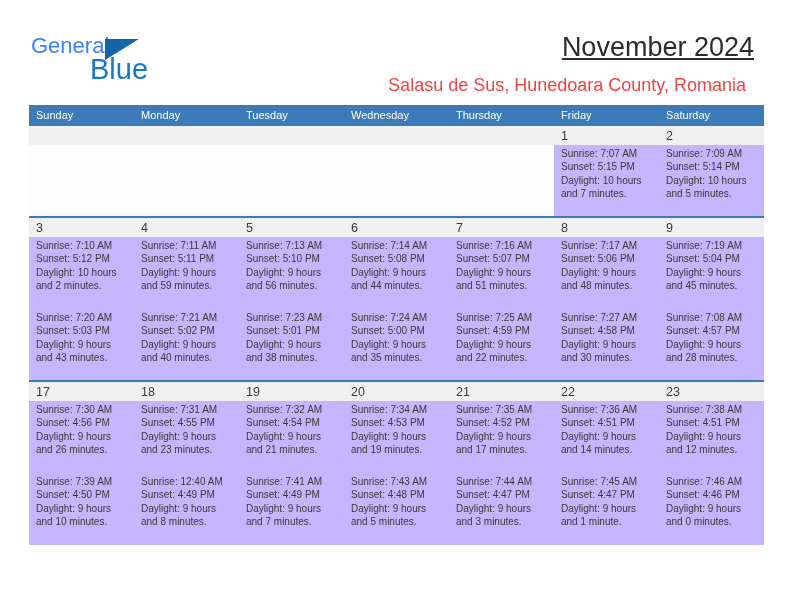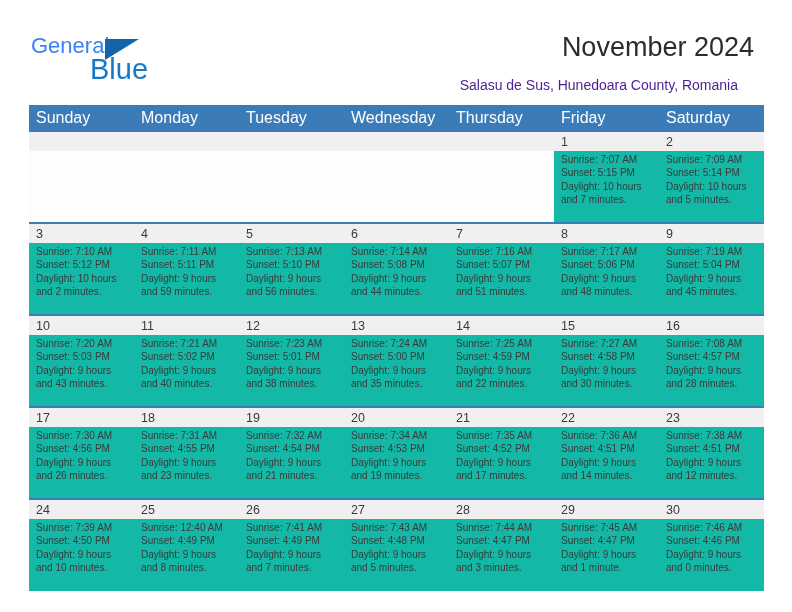--- a/index.html
+++ b/index.html
@@ -70,67 +70,68 @@
     top: 30px;
     text-align: right;
   }
   .month-title {
     font-size: 27px;
     color: #2b2b2b;
     line-height: 34px;
     white-space: nowrap;
     font-weight: normal;
     margin: 0;
+    text-decoration: underline;
   }
   .location {
-    font-size: 14px;
-    color: #4c1d95;
+    font-size: 18px;
+    color: #ef4444;
     line-height: 20px;
     white-space: nowrap;
-    margin: 16px;
+    margin: 8px;
     margin-top: 11px;
   }
 
   
   .calendar {
     position: absolute;
     left: 29px;
     top: 105px;
     width: 735px;
   }
   .cal-table {
     width: 735px;
     border-collapse: collapse;
     table-layout: fixed;
   }
   .cal-table th {
     background: #3b7cb8;
     color: #ffffff;
-    font-size: 16px;
+    font-size: 11px;
     font-weight: normal;
     text-align: left;
     padding: 4px 0 5px 7px;
     height: 18px;
     box-sizing: border-box;
   }
   .daynum-row td {
     background: #f0f0f0;
     font-size: 12.5px;
     color: #3a3a3a;
     padding: 3px 0 2px 7px;
     height: 18px;
     box-sizing: border-box;
     vertical-align: top;
     border-top: 2px solid #3b7cb8;
   }
   .daynum-row.first td {
     border-top: none;
   }
   .info-row td {
-    background: #14b8a6;
+    background: #c4b5fd;
     font-size: 10px;
     color: #3a3a3a;
     padding: 2px 6px 0 7px;
     height: 72px;
     box-sizing: border-box;
     vertical-align: top;
     line-height: 13.4px;
   }
   .info-row td .line {
     white-space: nowrap;
@@ -250,29 +251,20 @@
               <div class="line">Daylight: 9 hours</div>
               <div class="line">and 48 minutes.</div>
             </td>
             <td>
               <div class="line">Sunrise: 7:19 AM</div>
               <div class="line">Sunset: 5:04 PM</div>
               <div class="line">Daylight: 9 hours</div>
               <div class="line">and 45 minutes.</div>
             </td>
           </tr>
-          <tr class="daynum-row">
-            <td>10</td>
-            <td>11</td>
-            <td>12</td>
-            <td>13</td>
-            <td>14</td>
-            <td>15</td>
-            <td>16</td>
-          </tr>
           <tr class="info-row">
             <td>
               <div class="line">Sunrise: 7:20 AM</div>
               <div class="line">Sunset: 5:03 PM</div>
               <div class="line">Daylight: 9 hours</div>
               <div class="line">and 43 minutes.</div>
             </td>
             <td>
               <div class="line">Sunrise: 7:21 AM</div>
               <div class="line">Sunset: 5:02 PM</div>
@@ -356,29 +348,20 @@
               <div class="line">Daylight: 9 hours</div>
               <div class="line">and 14 minutes.</div>
             </td>
             <td>
               <div class="line">Sunrise: 7:38 AM</div>
               <div class="line">Sunset: 4:51 PM</div>
               <div class="line">Daylight: 9 hours</div>
               <div class="line">and 12 minutes.</div>
             </td>
           </tr>
-          <tr class="daynum-row">
-            <td>24</td>
-            <td>25</td>
-            <td>26</td>
-            <td>27</td>
-            <td>28</td>
-            <td>29</td>
-            <td>30</td>
-          </tr>
           <tr class="info-row">
             <td>
               <div class="line">Sunrise: 7:39 AM</div>
               <div class="line">Sunset: 4:50 PM</div>
               <div class="line">Daylight: 9 hours</div>
               <div class="line">and 10 minutes.</div>
             </td>
             <td>
               <div class="line">Sunrise: 12:40 AM</div>
               <div class="line">Sunset: 4:49 PM</div>

